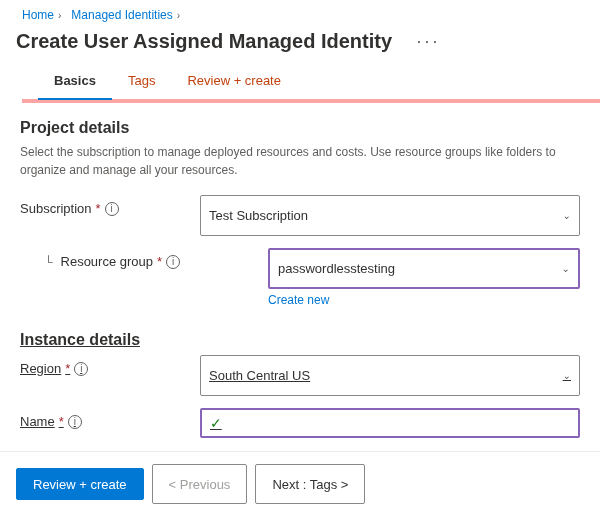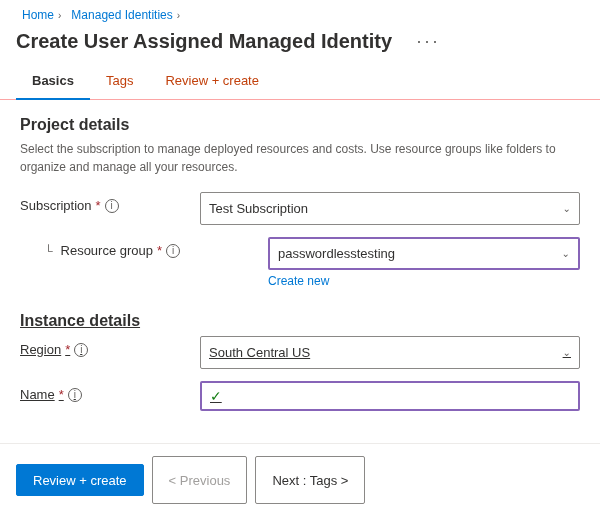--- a/index.html
+++ b/index.html
@@ -50,23 +50,24 @@
     .page-title-menu {
       font-size: 18px;
       color: #605e5c;
       cursor: pointer;
       letter-spacing: 2px;
     }
 
     
     .tabs {
       display: flex;
-      border-bottom: 1px solid #fca5a5;
+      border-bottom: 4px solid #fca5a5;
       padding: 0 16px;
       gap: 0;
+      margin-left: 22px;
     }
     .tab {
       padding: 8px 16px 10px;
       font-size: 13px;
       cursor: pointer;
       color: #c2410c;
       border-bottom: 2px solid transparent;
       margin-bottom: -1px;
     }
     .tab.active {
@@ -153,21 +154,21 @@
       display: flex;
       align-items: center;
       justify-content: space-between;
       border: 1px solid #8a8886;
       padding: 5px 8px;
       border-radius: 2px;
       background: #fff;
       cursor: pointer;
       font-size: 13px;
       color: #323130;
-      height: 33px;
+      height: 41px;
     }
     .select-box .chevron {
       color: #605e5c;
       font-size: 10px;
     }
 
     
     .select-box.active-border {
       border-color: #8764b8;
       border-width: 2px;
@@ -229,21 +230,21 @@
 
     .btn-secondary {
       background: #fff;
       color: #323130;
       border: 1px solid #8a8886;
       padding: 6px 16px;
       font-size: 13px;
       border-radius: 2px;
       cursor: pointer;
       font-family: inherit;
-      height: 48px;
+      height: 40px;
     }
 
     .btn-secondary.disabled {
       color: #a19f9d;
       cursor: not-allowed;
     }
   </style>
 </head>
 <body>
 

